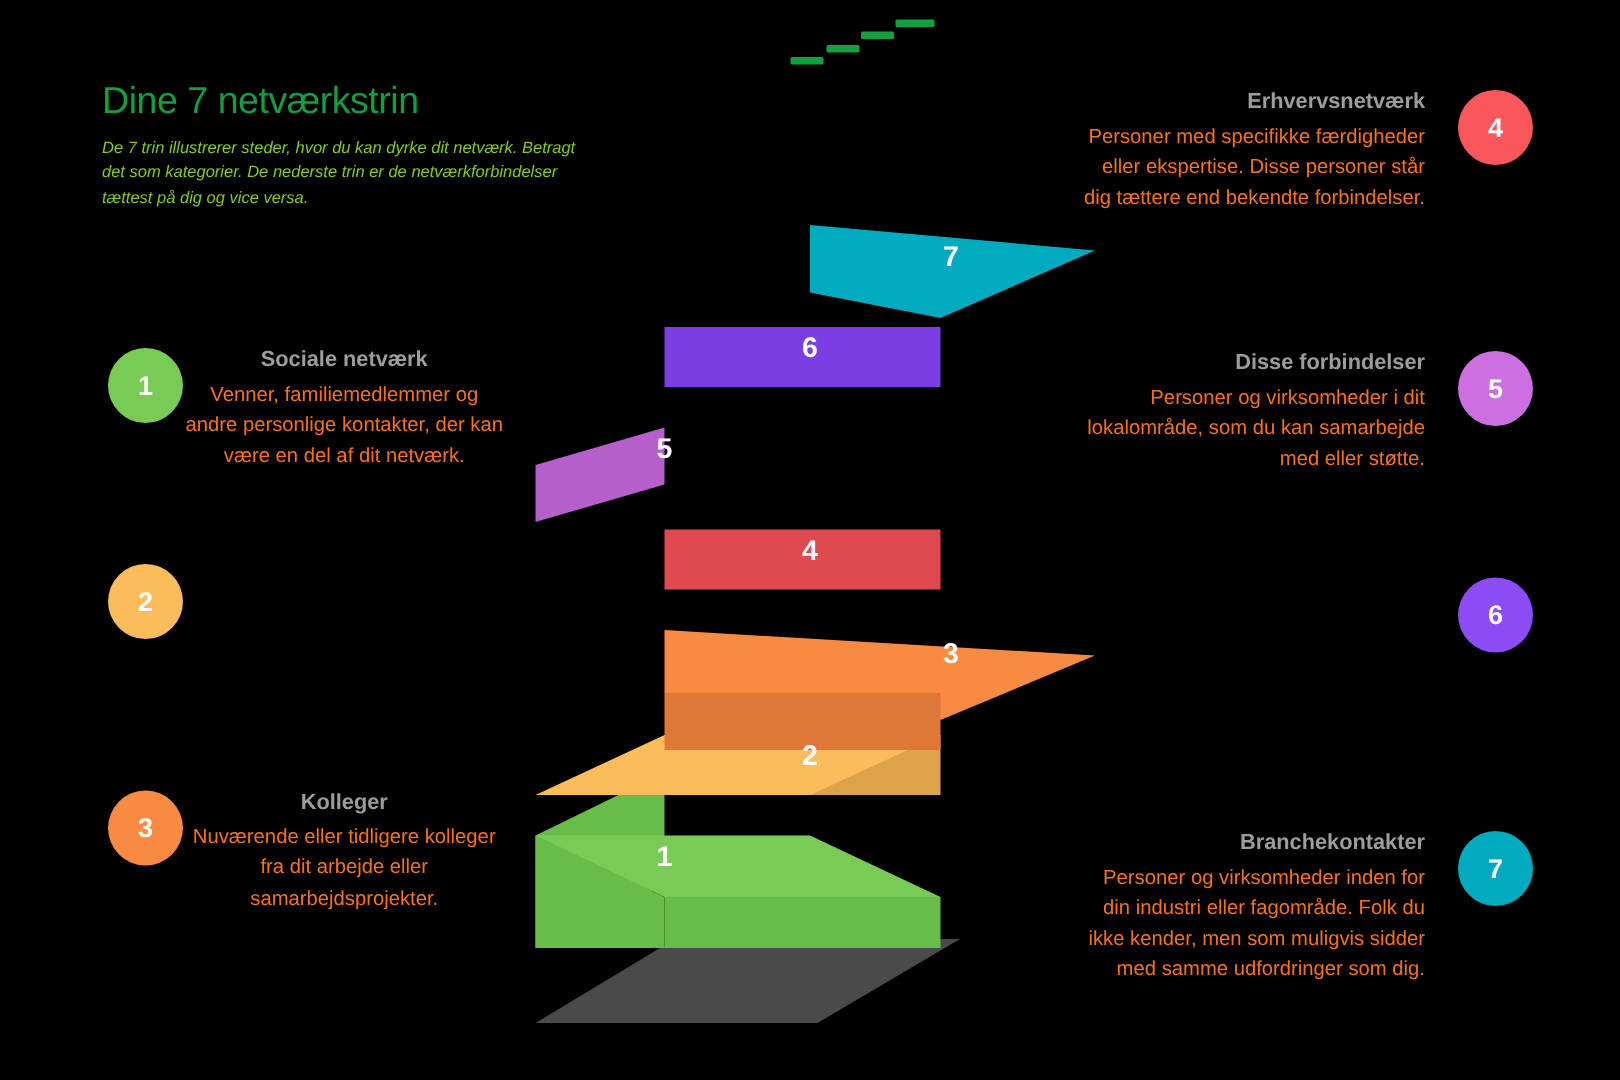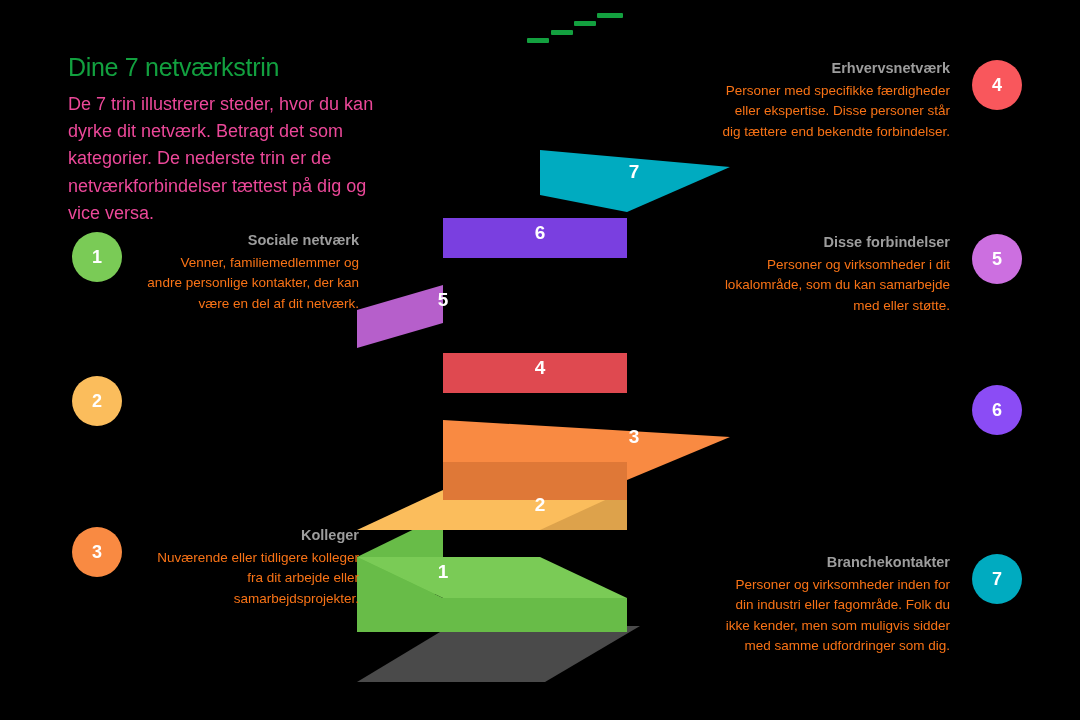--- a/index.html
+++ b/index.html
@@ -11,39 +11,39 @@
   }
   .stage{ position:absolute; inset:0; }
 
   
   .header{ position:absolute; left:68px; top:54px; width:330px; }
   .header h1{
     font-size:25px; font-weight:normal; color:#12a03f;
     letter-spacing:-0.3px; line-height:1.1; margin-bottom:9px;
   }
   .header p{
-    font-size:18px; line-height:1.52; color:#ec4899; font-weight:500;
+    font-size:11px; line-height:1.52; color:#84cc16; font-weight:500;font-style:italic;
   }
 
   
   .dashes{ position:absolute; left:527px; top:10px; width:80px; height:36px; }
   .dashes i{ position:absolute; display:block; height:5px; background:#13a03f; border-radius:1px; }
 
   
   .item{ position:absolute; display:flex; align-items:flex-start; }
   .badge{
     width:50px; height:50px; border-radius:50%;
     display:flex; align-items:center; justify-content:center;
     color:#fff; font-size:18px; font-weight:bold; flex:0 0 50px;
   }
   .txt-title{ font-size:14.5px; font-weight:bold; color:#9d9d9d; margin-bottom:5px; }
   .txt-body{ font-size:13.5px; line-height:1.5; color:#f97316; font-weight:500; }
 
   .item.left{ left:72px; }
-  .item.left .body{ margin-left:22px; width:215px; text-align:right; }
+  .item.left .body{ width:215px; text-align:center; }
   .item.right{ right:58px; flex-direction:row-reverse; }
   .item.right .body{ margin-right:22px; width:228px; text-align:right; }
 
   
   .stairs{ position:absolute; left:0; top:0; width:1080px; height:720px; pointer-events:none; }
   .stepnum{
     position:absolute; color:#fff; font-size:19px; font-weight:bold;
     transform:translate(-50%,-50%); pointer-events:none;
   }
 </style>

